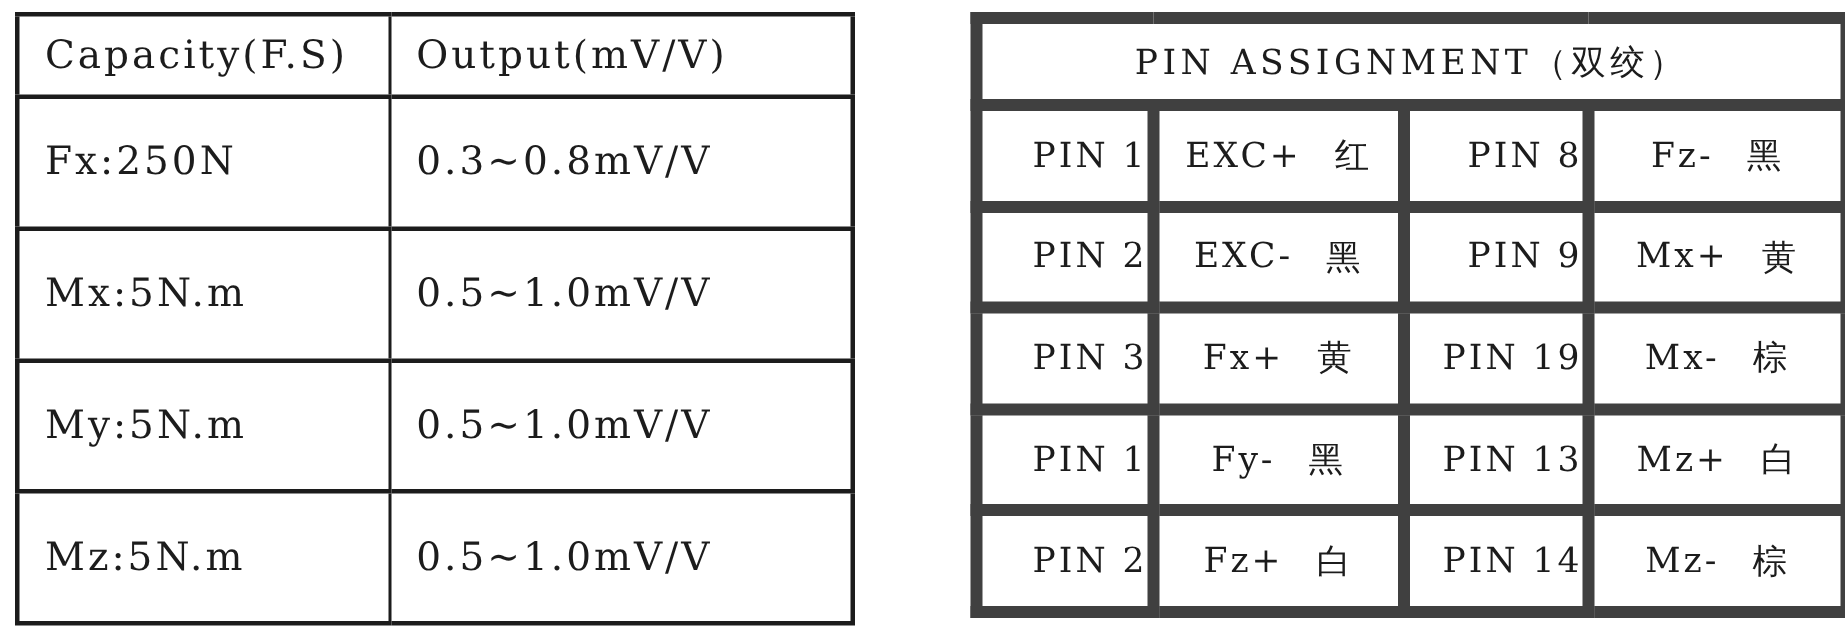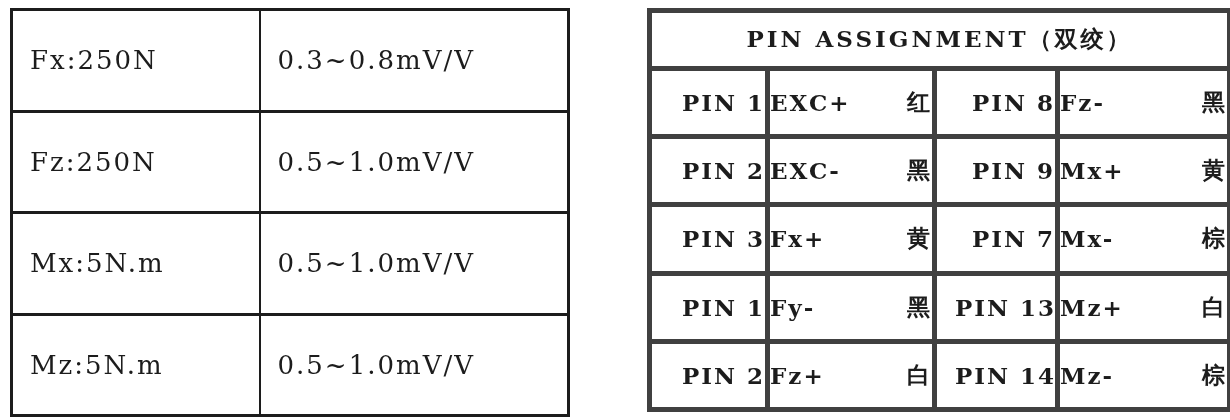--- a/index.html
+++ b/index.html
@@ -29,51 +29,54 @@
   }
   .cap-header-row { height:55px; }
 
   
   .pin-table {
     left:647px; top:8px; width:580px; height:404px;
     font-size:23px; letter-spacing:2px;
     border:3px solid #1c1c1c;
   }
   .pin-table td {
-    border:5px solid #404040;
+    border:8px solid #404040;
     vertical-align:middle;
     white-space:nowrap;
-    font-weight:bold;
   }
   .pin-title-row { height:58px; }
   .pin-title-cell { text-align:center; letter-spacing:3px; }
   .pin-cell { text-align:right; padding-left:18px; }
   .val-cell .val-wrap {
-    display:flex; justify-content:space-between; align-items:center; gap:22px;
+    display:flex; justify-content:center; align-items:center; gap:22px;
   }
 </style>
 </head>
 <body>
 
 <table class="cap-table">
   <colgroup>
       <col style="width:248px">
       <col style="width:309px">
     </colgroup>
   <tbody>
+      <tr class="cap-header-row">
+    <th>Capacity(F.S)</th>
+    <th>Output(mV/V)</th>
+  </tr>
   <tr>
     <td>Fx:250N</td>
     <td>0.3~0.8mV/V</td>
   </tr>
   <tr>
-    <td>Fz:250N</td>
+    <td>Mx:5N.m</td>
     <td>0.5~1.0mV/V</td>
   </tr>
   <tr>
-    <td>Mx:5N.m</td>
+    <td>My:5N.m</td>
     <td>0.5~1.0mV/V</td>
   </tr>
   <tr>
     <td>Mz:5N.m</td>
     <td>0.5~1.0mV/V</td>
   </tr>
 </tbody>
   </table>
 
 <table class="pin-table">
@@ -123,21 +126,21 @@
   </tr>
 
   <tr>
     <td class="pin-cell">PIN 3</td>
     <td class="val-cell">
           <div class="val-wrap">
       <span>Fx+</span>
       <span>黄</span>
     </div>
         </td>
-    <td class="pin-cell">PIN 7</td>
+    <td class="pin-cell">PIN 19</td>
     <td class="val-cell">
           <div class="val-wrap">
       <span>Mx-</span>
       <span>棕</span>
     </div>
         </td>
   </tr>
 
 
 

